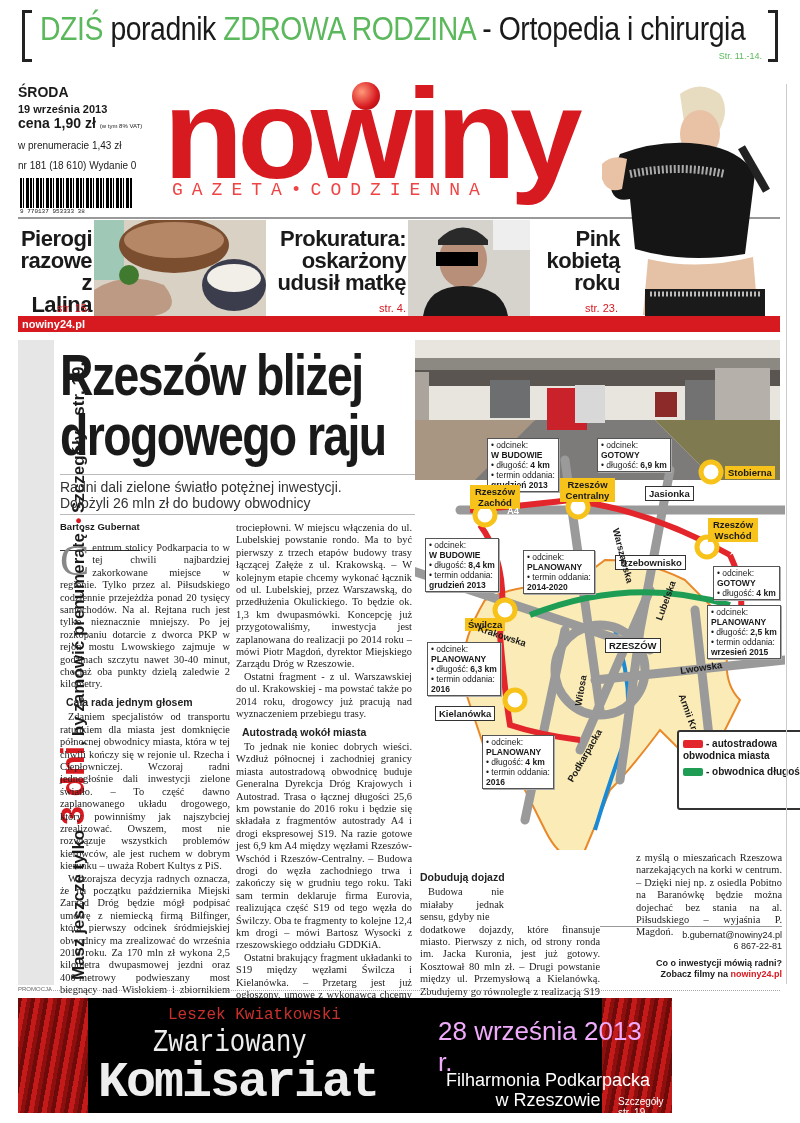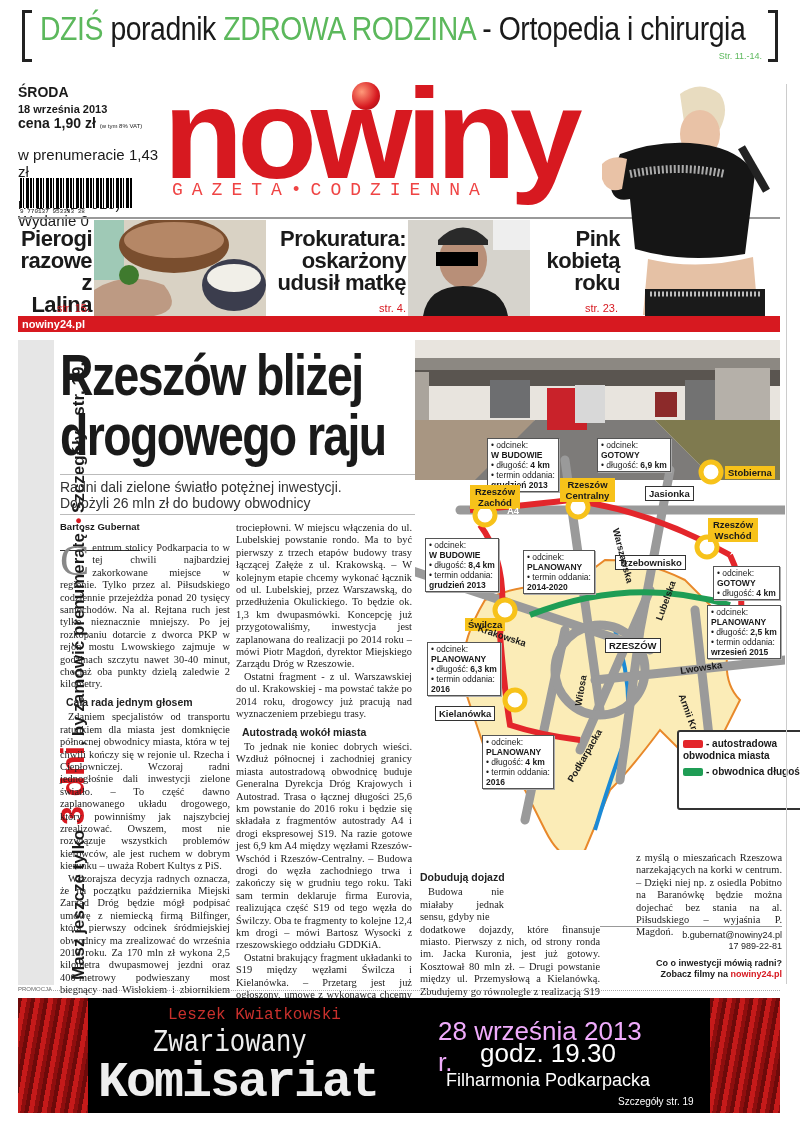--- a/index.html
+++ b/index.html
@@ -12,21 +12,21 @@
 .topbar .br.r{right:8px;border-left:none}
 .topbar .line{position:absolute;left:26px;top:4px;font-family:"Liberation Sans",sans-serif;font-size:33px;letter-spacing:-0.5px;white-space:nowrap;transform:scaleX(0.86);transform-origin:left top}
 .topbar .g{color:#5cb85c}
 .topbar .str{position:absolute;right:24px;top:45px;font-family:"Liberation Sans",sans-serif;font-size:9px;color:#5cb85c}
 
 .mh{left:18px;top:84px;width:150px;font-family:"Liberation Sans",sans-serif}
 .mh .day{font-weight:bold;font-size:14px}
 .mh .date{font-weight:bold;font-size:11px;margin-top:3px}
 .mh .price{font-weight:bold;font-size:14px}
 .mh .price small{font-weight:normal;font-size:6px}
-.mh .sub{font-size:15px;margin-top:15px}
+.mh .sub{font-size:10px;margin-top:9px}
 .barcode{left:20px;top:178px;width:112px;height:30px;background:repeating-linear-gradient(90deg,#000 0 2px,#fff 2px 3px,#000 3px 4px,#fff 4px 6px,#000 6px 9px,#fff 9px 10px)}
 .barcode-num{left:20px;top:208px;font-family:"Liberation Mono",monospace;font-size:6px}
 
 .logo{left:168px;top:84px;width:450px;height:100px;font-family:"Liberation Sans",sans-serif;font-weight:bold;font-size:128px;color:#d71920;line-height:100px;letter-spacing:-6px;transform:scaleX(1.02)}
 .logo-dot{left:352px;top:82px;width:28px;height:28px;border-radius:50%;background:radial-gradient(circle at 35% 35%,#ff9a7a,#d71920 60%,#8a0b0e)}
 .tagline{left:172px;top:180px;font-family:Liberation Mono, monospace;font-size:18px;letter-spacing:9px;color:#ef4444}
 .hr1{left:18px;top:217px;width:762px;height:2px;background:#999}
 
 .pink-photo{left:600px;top:84px;width:186px;height:232px}
 
@@ -56,21 +56,21 @@
 .place{position:absolute;font-family:"Liberation Sans",sans-serif;font-weight:bold;font-size:9.5px;line-height:11px;background:#f7c21a;text-align:center;padding:1px 3px}
 .place.w{background:#fff;border:1px solid #333}
 .road{position:absolute;font-family:"Liberation Sans",sans-serif;font-weight:bold;font-size:9.5px}
 .legend{position:absolute;left:262px;top:300px;width:136px;height:80px;background:#fff;border:2px solid #333;border-radius:3px;font-family:"Liberation Sans",sans-serif;font-weight:bold;font-size:10px;line-height:12px;padding:6px 4px}
 .legend .sw{display:inline-block;width:20px;height:8px;vertical-align:middle;margin-right:3px;border-radius:2px}
 .contact{left:600px;top:926px;width:182px;text-align:right;font-family:"Liberation Sans",sans-serif;font-size:9px;line-height:11px;border-top:1px solid #999;padding-top:3px}
 .cta{left:560px;top:958px;width:222px;text-align:right;font-family:"Liberation Sans",sans-serif;font-weight:bold;font-size:9px;line-height:11px}
 .cta .r{color:#d71920}
 .promo-label{left:18px;top:986px;font-family:"Liberation Sans",sans-serif;font-size:6px;color:#666}
 .promo-rule{left:48px;top:990px;width:732px;border-top:1px dotted #aaa}
-.ad{left:18px;top:998px;width:762px;height:115px;background:#000;overflow:hidden}
+.ad{left:18px;top:998px;width:654px;height:115px;background:#000;overflow:hidden}
 .curtain{position:absolute;top:0;width:70px;height:115px;background:repeating-linear-gradient(100deg,#6d0a0a 0 4px,#c51a1a 4px 9px,#8f0e0e 9px 13px)}
 .ad .author{position:absolute;left:150px;top:8px;font-family:"Liberation Mono",monospace;color:#c9302c;font-size:16px}
 .ad .title1{position:absolute;left:135px;top:26px;font-family:"Liberation Mono",monospace;color:#eee;font-size:32px;transform:scaleX(0.8);transform-origin:left top}
 .ad .title2{position:absolute;left:80px;top:56px;font-family:"Liberation Mono",monospace;font-weight:bold;color:#eee;font-size:50px;letter-spacing:-2px}
 .ad .date{position:absolute;left:420px;top:18px;color:#f0abfc;font-family:"Liberation Sans",sans-serif;font-size:26px;width:220px;text-align:left}
 .ad .time{position:absolute;left:420px;top:40px;color:#fff;font-family:"Liberation Sans",sans-serif;font-size:26px;width:220px;text-align:center}
 .ad .venue{position:absolute;left:410px;top:72px;color:#fff;font-family:"Liberation Sans",sans-serif;font-size:18px;width:240px;text-align:center}
 .ad .city{position:absolute;left:410px;top:92px;color:#fff;font-family:"Liberation Sans",sans-serif;font-size:18px;width:240px;text-align:center}
 .ad .more{position:absolute;left:600px;top:98px;color:#fff;font-family:"Liberation Sans",sans-serif;font-size:10px}
 .rightrule{left:786px;top:84px;width:1px;height:900px;background:#ccc}
@@ -84,21 +84,21 @@
     <span class="g">DZIŚ</span>
     <span>poradnik</span>
     <span class="g">ZDROWA RODZINA</span><span> - </span><span>Ortopedia i chirurgia</span>
   </div>
   <div class="str">Str. 11.-14.</div>
   <div class="br r"></div>
 </div>
 
 <div class="abs mh">
   <div class="day">ŚRODA</div>
-  <div class="date">18 września 2013</div>
+  <div class="date">19 września 2013</div>
   <div class="price"><span>cena 1,90 zł</span> <small>(w tym 8% VAT)</small></div>
   <div class="sub">w prenumeracie 1,43 zł</div>
   <div class="sub">nr 181 (18 610) Wydanie 0</div>
 </div>
 <div class="abs barcode"></div>
 <div class="abs barcode-num">9 770137 953333   38</div>
 
 <div class="abs logo">nowiny</div>
 <div class="abs logo-dot"></div>
 <div class="abs tagline">GAZETA•CODZIENNA</div>
@@ -301,34 +301,34 @@
   <p style="width:84px">Budowa nie miałaby jednak sensu, gdyby nie</p>
   <p style="text-indent:0">dodatkowe dojazdy, które finansuje miasto. Pierwszy z nich, od strony ronda im. Jacka Kuronia, jest już gotowy. Kosztował 80 mln zł. – Drugi powstanie między ul. Przemysłową a Kielanówką. Zbudujemy go równolegle z realizacją S19 w kierunku Kielanówki. Dokumentacja jest już prawie gotowa – zapewnia Piotr Magdoń.</p>
   <p>W ratuszu tłumaczą, że obwodnica autostradowa przejmie głównie ruch tranzytowy. Droga od ul. Rzecha do ul. Krakowskiej powstanie przede wszystkim</p>
 </div>
 
 <div class="abs col" style="left:636px;top:852px;width:146px">
   <p style="text-indent:0">z myślą o mieszańcach Rzeszowa narzekających na korki w centrum. – Dzięki niej np. z osiedla Pobitno na Baranówkę będzie można dojechać bez stania na al. Piłsudskiego – wyjaśnia P. Magdoń.</p>
 </div>
 <div class="abs contact">
   <div>b.gubernat@nowiny24.pl</div>
-  <div>17 989-22-81</div>
+  <div>6 867-22-81</div>
 </div>
 <div class="abs cta">
   <div>Co o inwestycji mówią radni?</div>
   <div><span>Zobacz filmy na </span><span class="r">nowiny24.pl</span></div>
 </div>
 
 <div class="abs rightrule"></div>
 
 <div class="abs promo-label">PROMOCJA</div>
 <div class="abs promo-rule"></div>
 <div class="abs ad">
   <div class="curtain" style="left:0"></div>
   <div class="curtain" style="right:0"></div>
   <div class="author">Leszek Kwiatkowski</div>
   <div class="title1">Zwariowany</div>
   <div class="title2">Komisariat</div>
   <div class="date">28 września 2013 r.</div>
-  <div class="time">godz. 19.30</div>
   <div class="venue">Filharmonia Podkarpacka</div>
+  <div class="city">w Rzeszowie</div>
   <div class="more">Szczegóły str. 19</div>
 </div>
 
 </body></html>

